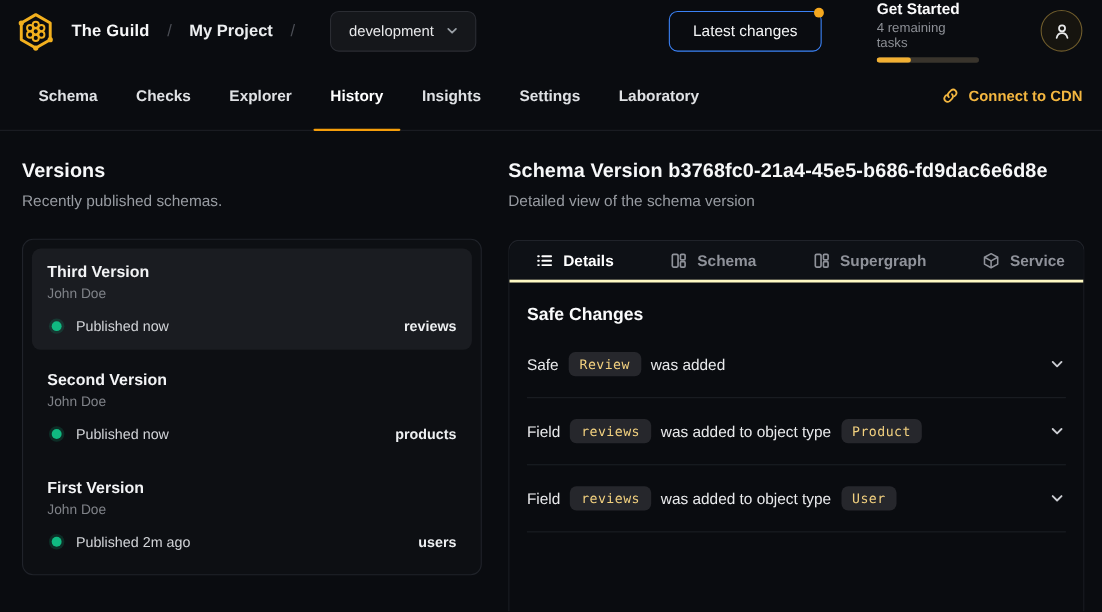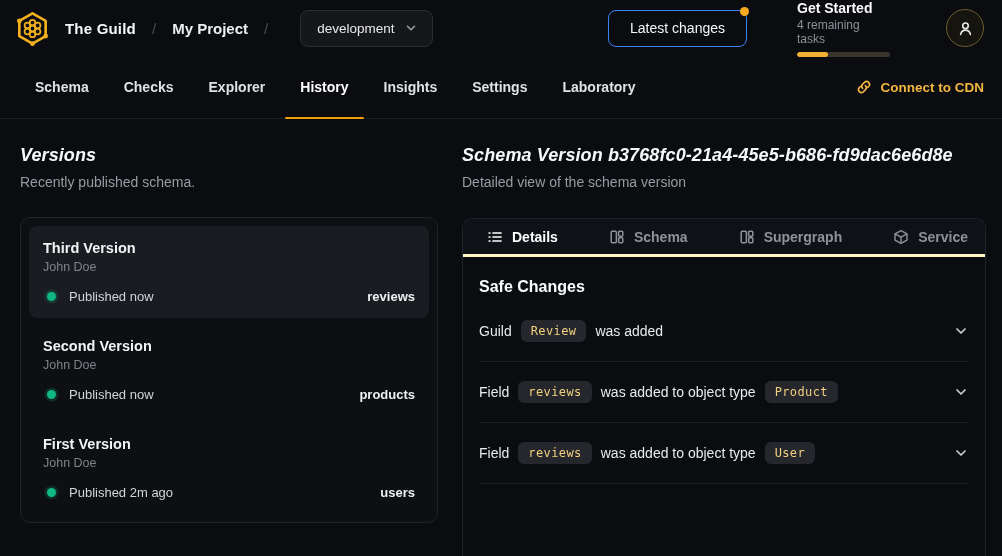--- a/index.html
+++ b/index.html
@@ -65,21 +65,21 @@
   }
   .cdn-link {
     margin-left:auto; display:flex; align-items:center; gap:9px;
     color:#f4b740; font-size:13.5px; font-weight:600; cursor:pointer;justify-content:center;
   }
 
   
   .main { display:flex; gap:24px; padding:26px 16px 0 20px; height:437px; overflow:hidden; }
   .col-left { width:418px; flex:none; }
   .col-right { flex:1; min-width:0; }
-  .panel-title { font-size:18px; font-weight:700; color:#f7f8f9; letter-spacing:.1px;font-style:italic; }
+  .panel-title { font-size:18px; font-weight:700; color:#f7f8f9; letter-spacing:.1px; }
   .panel-sub { margin-top:8px; font-size:14px; color:#989ca2; }
 
   
   .versions-card {
     margin-top:27px; border:1px solid #20232a; border-radius:10px;
     background:#0d0f13; padding:8px;
   }
   .version-item { border-radius:8px; padding:14px; cursor:pointer; margin-bottom:6px; }
   .version-item:last-child { margin-bottom:0; }
   .version-item.selected { background:#1a1c21; }
@@ -190,21 +190,21 @@
       <path d="M9.4 6.6 a3 3 0 0 1 0 4.2 l-2.1 2.1 a3 3 0 0 1 -4.2 -4.2 l1.2 -1.2"></path>
     </svg>
     <span>Connect to CDN</span>
   </div>
 </nav>
 
 <main class="main">
 
   <section class="col-left">
     <h2 class="panel-title">Versions</h2>
-    <p class="panel-sub">Recently published schema.</p>
+    <p class="panel-sub">Recently published schemas.</p>
 
     <div class="versions-card">
 
       <div class="version-item selected">
         <div class="vi-title">Third Version</div>
         <div class="vi-author">John Doe</div>
         <div class="vi-status">
           <span class="dot-green"></span>
           <span class="vi-published">Published now</span>
           <span class="vi-service">reviews</span>
@@ -273,21 +273,21 @@
             <path d="M2 4.9 L8 8.2 L14 4.9"></path>
             <path d="M8 8.2 V14.4"></path>
           </svg>
           <span>Service</span>
         </div>
       </div>
 
       <h3 class="section-title">Safe Changes</h3>
 
       <div class="change-row">
-        <span>Guild</span>
+        <span>Safe</span>
         <span class="badge">Review</span>
         <span>was added</span>
         <span class="row-chevron">
           <svg width="16" height="16" viewBox="0 0 16 16" fill="none" stroke="#cbcdd2" stroke-width="1.7" stroke-linecap="round" stroke-linejoin="round">
               <polyline points="4,6 8,10 12,6"></polyline>
             </svg>
         </span>
       </div>
 
       <div class="change-row">

